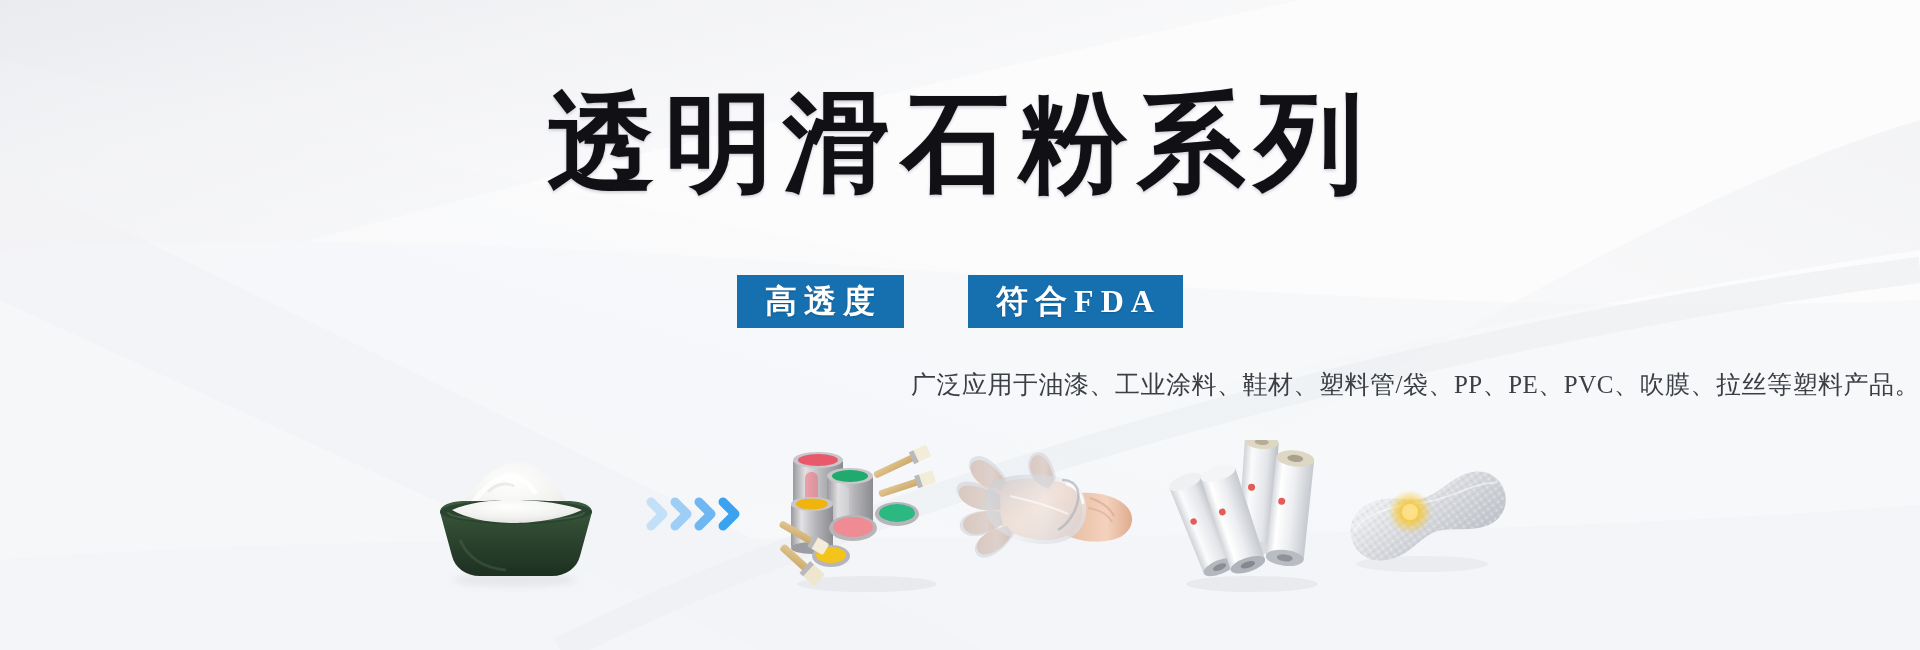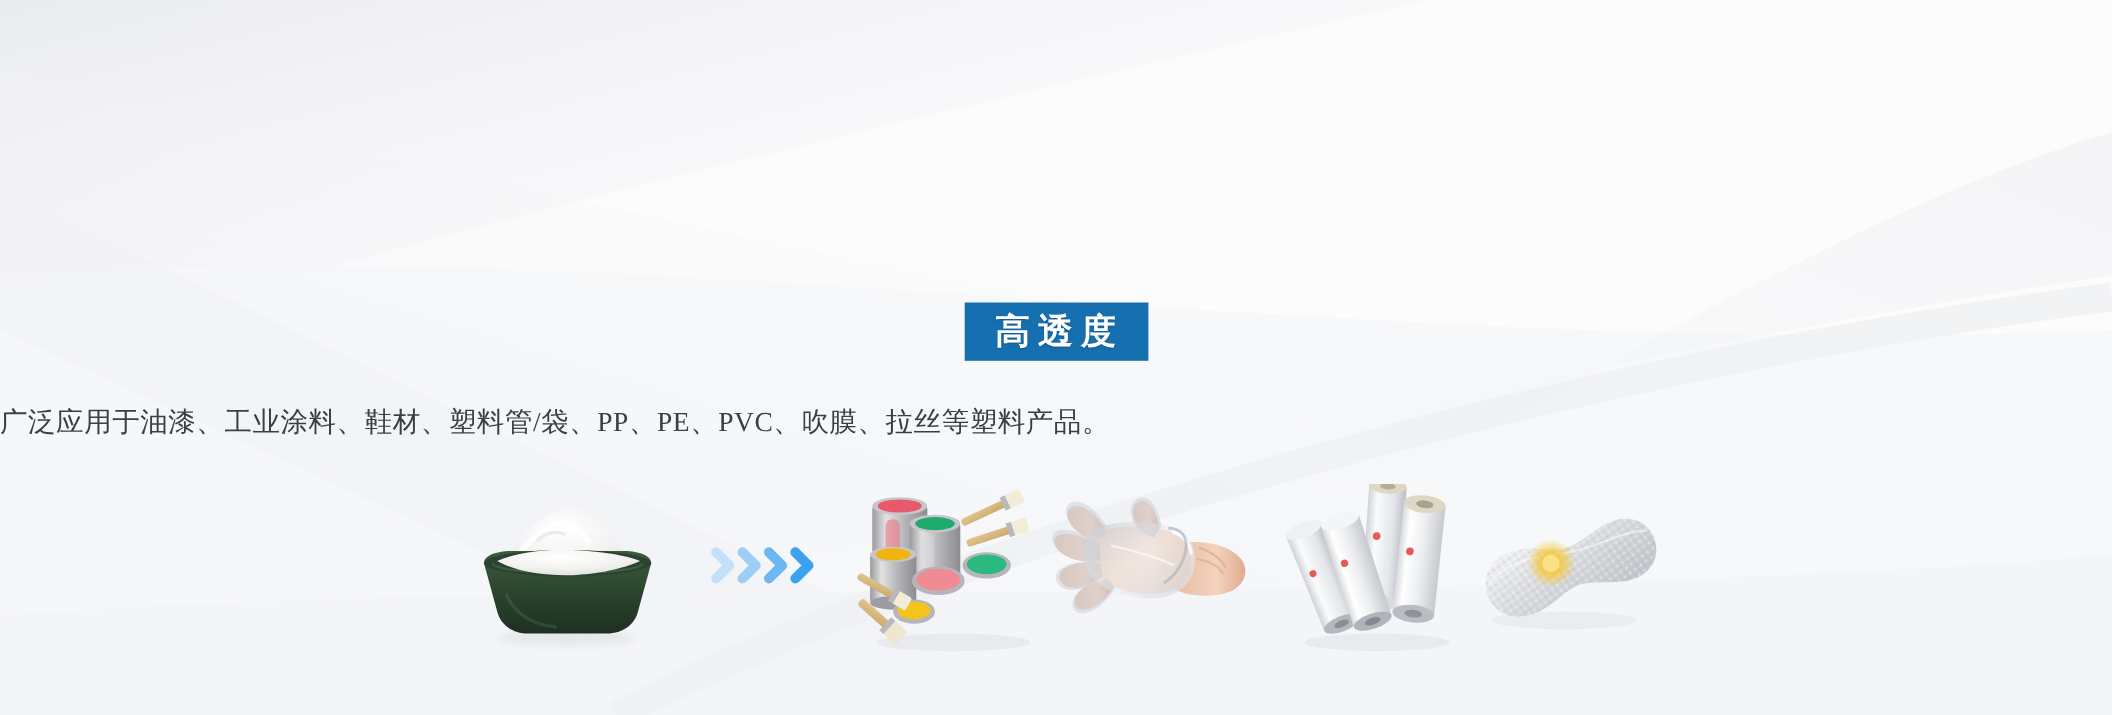--- a/index.html
+++ b/index.html
@@ -52,21 +52,21 @@
     padding:10px 22px 11px 28px;
     text-shadow:0 1px 2px rgba(0,0,0,0.22);
     white-space:nowrap;
     cursor:pointer;
   }
 
   
   #desc {
     position:absolute;
     top:368px; left:0; width:1920px;
-    text-align:left;
+    text-align:right;
     font-family:"Liberation Serif","DejaVu Serif", serif;
     font-size:25px;
     line-height:34px;
     letter-spacing:0.5px;
     color:#3b3f45;
     white-space:nowrap;
   }
 
   
   #strip {
@@ -116,23 +116,25 @@
     <rect x="0" y="0" width="1920" height="650" fill="#fcfcfd"></rect>
     <path d="M0,0 L1300,0 C900,90 420,200 0,330 Z" fill="url(#gA)"></path>
     <path d="M0,60 C500,180 1000,300 1920,420 L1920,650 L0,650 Z" fill="url(#gC)" opacity="0.55"></path>
     <path d="M0,250 C600,210 1250,330 1920,300 L1920,650 L0,650 Z" fill="#f6f7f9" opacity="0.85"></path>
     <path d="M1920,0 L1920,250 C1400,330 800,470 300,650 L900,650 C1300,430 1650,200 1920,120 Z" fill="url(#gB)" opacity="0.7"></path>
     <path d="M0,170 L980,650 L760,650 L0,300 Z" fill="#f2f3f6" opacity="0.8"></path>
     <path d="M0,560 C500,520 1200,560 1920,505 L1920,650 L0,650 Z" fill="#f3f4f7" opacity="0.9"></path>
     <path d="M560,650 C900,480 1450,330 1920,270" stroke="#eef0f3" stroke-width="26" fill="none" opacity="0.8"></path>
   </svg>
 
+  <h1 id="title">透明滑石粉系列</h1>
 
   <div id="badges">
     <span class="badge">高透度</span>
+    <span class="badge">符合FDA</span>
   </div>
 
   <p id="desc">广泛应用于油漆、工业涂料、鞋材、塑料管/袋、PP、PE、PVC、吹膜、拉丝等塑料产品。</p>
 
   <div id="strip">
 
     <svg class="item" id="item-powder" viewBox="0 0 210 140">
       <defs>
         <radialGradient id="powderG" cx="0.45" cy="0.3" r="0.8">
           <stop offset="0%" stop-color="#ffffff"></stop>

